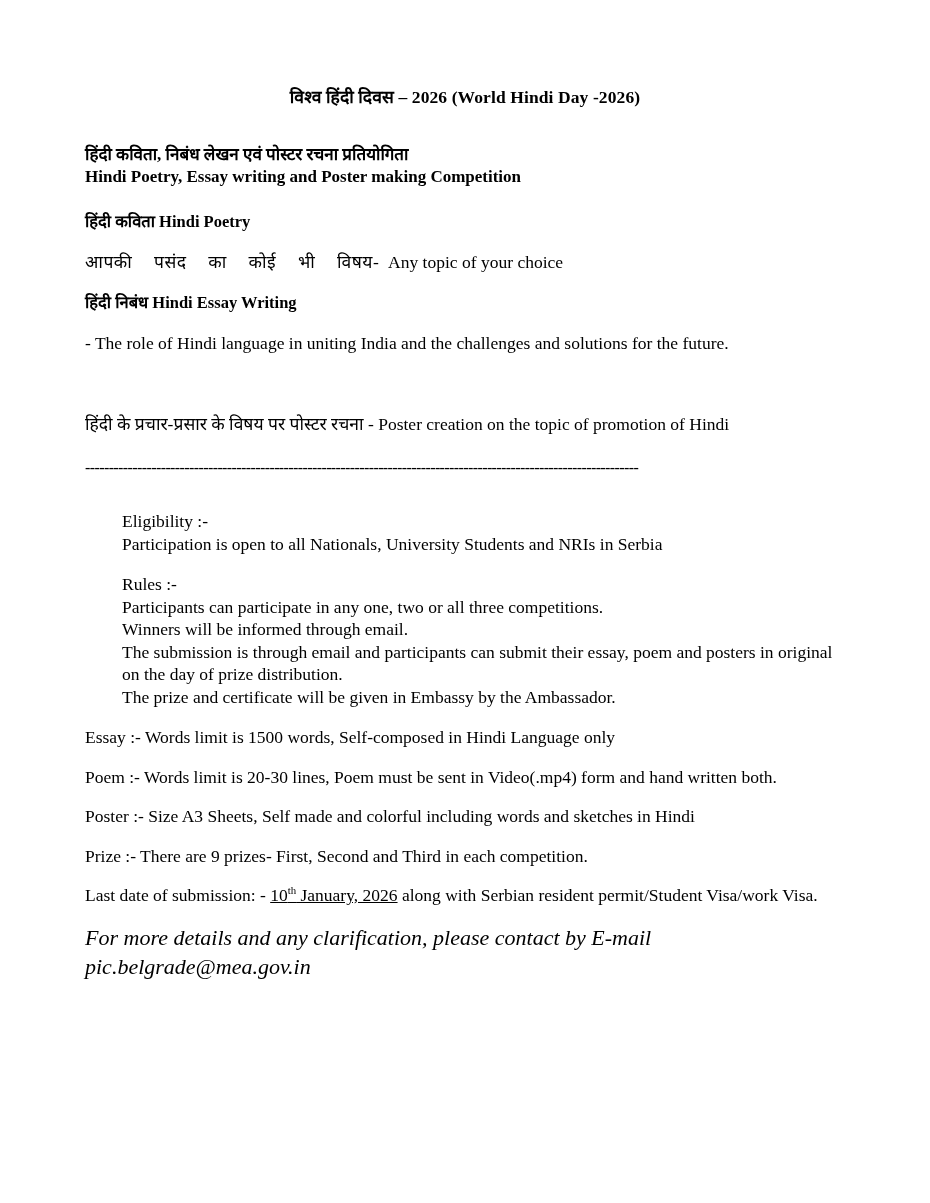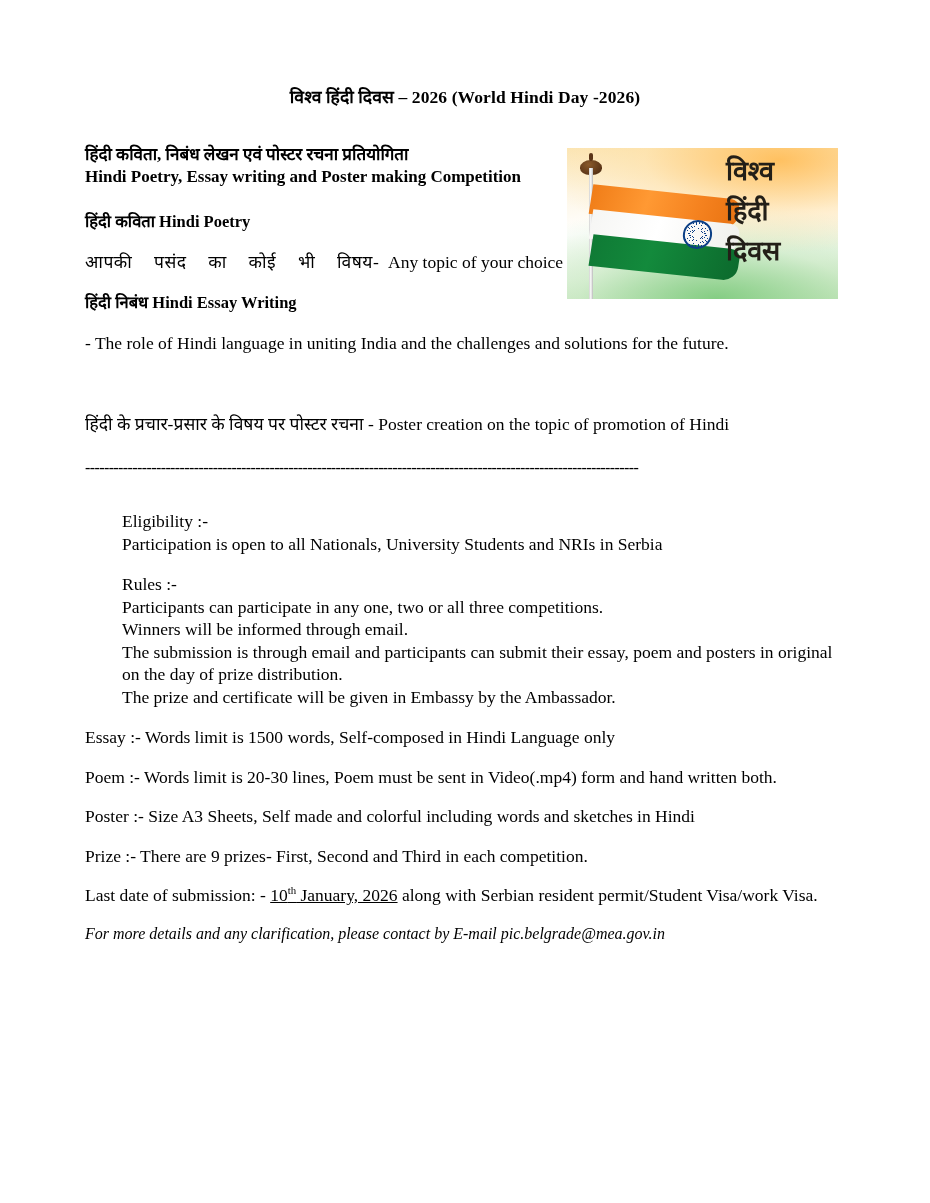--- a/index.html
+++ b/index.html
@@ -88,21 +88,21 @@
   }
 
   .block {
     font-size: 17.5px;
     line-height: 1.285;
   }
   .block div { white-space: normal; margin-left: 37px; }
 
   .italic-line {
     font-style: italic;
-    font-size: 16px;
+    font-size: 22px;
     line-height: 1.3;
   }
 
   .ul { text-decoration: underline; }
   sup {
     font-size: 0.62em;
     vertical-align: super;
     line-height: 0;
   }
 
@@ -212,37 +212,20 @@
     transform: rotate(9deg) skewY(-3deg);
   }
 </style>
 </head>
 <body>
 
 <div class="page">
 
   <div class="doc-title">विश्व हिंदी दिवस – 2026 (World Hindi Day -2026)</div>
 
-  <div class="banner">
-    <div class="banner-inner">
-      <div class="finial"></div>
-      <div class="pole"></div>
-      <div class="flag">
-        <div class="band saffron"></div>
-        <div class="band white"></div>
-        <div class="band green"></div>
-        <div class="chakra"></div>
-      </div>
-      <div class="banner-text">
-        <div>विश्व</div>
-        <div>हिंदी</div>
-        <div>दिवस</div>
-      </div>
-    </div>
-  </div>
 
   <div class="content">
 
     <div class="hd">हिंदी कविता, निबंध लेखन एवं पोस्टर रचना प्रतियोगिता</div>
     <div class="hd">Hindi Poetry, Essay writing and Poster making Competition</div>
 
     <div class="gap-22"></div>
 
     <div class="hd sub">हिंदी कविता Hindi Poetry</div>
 

